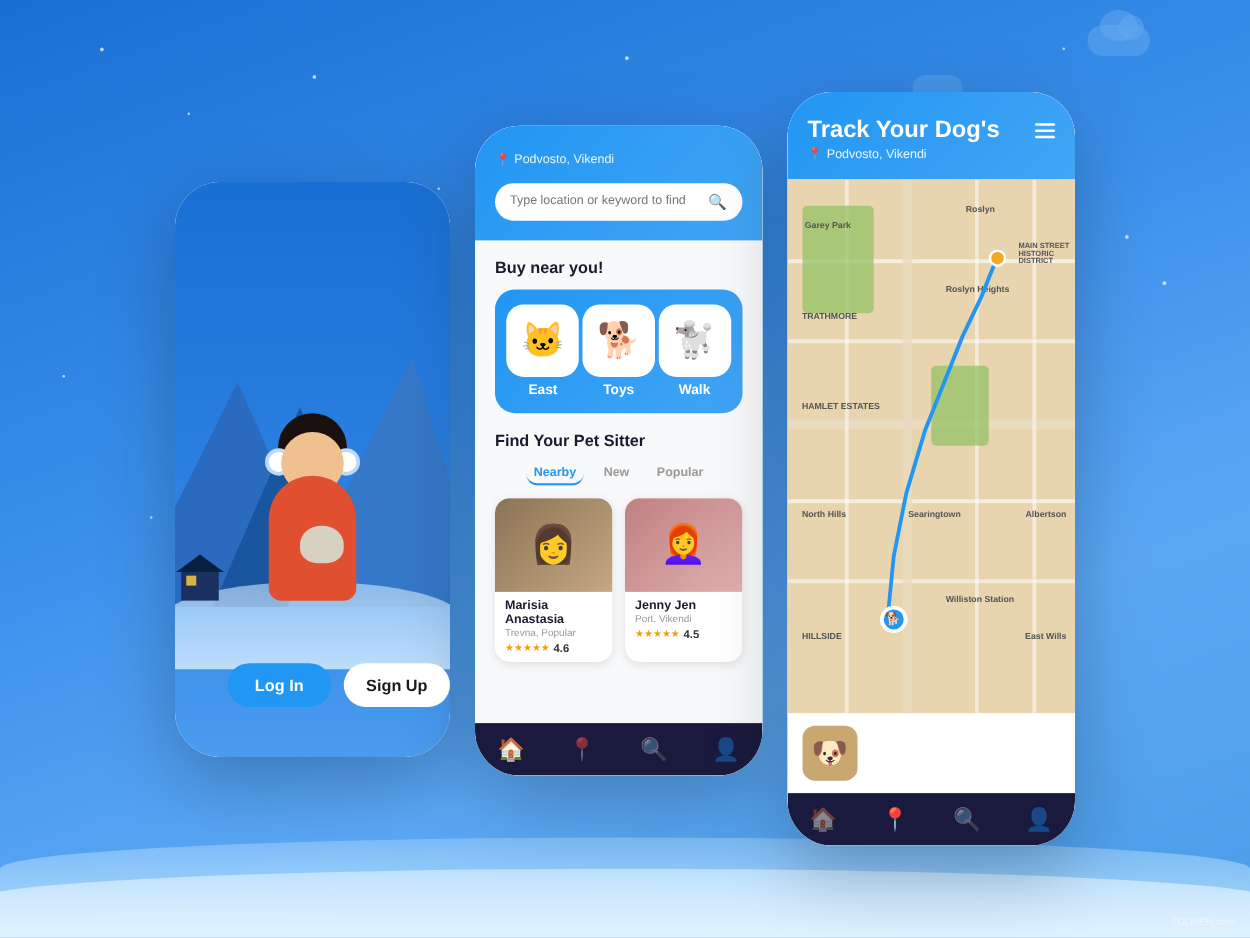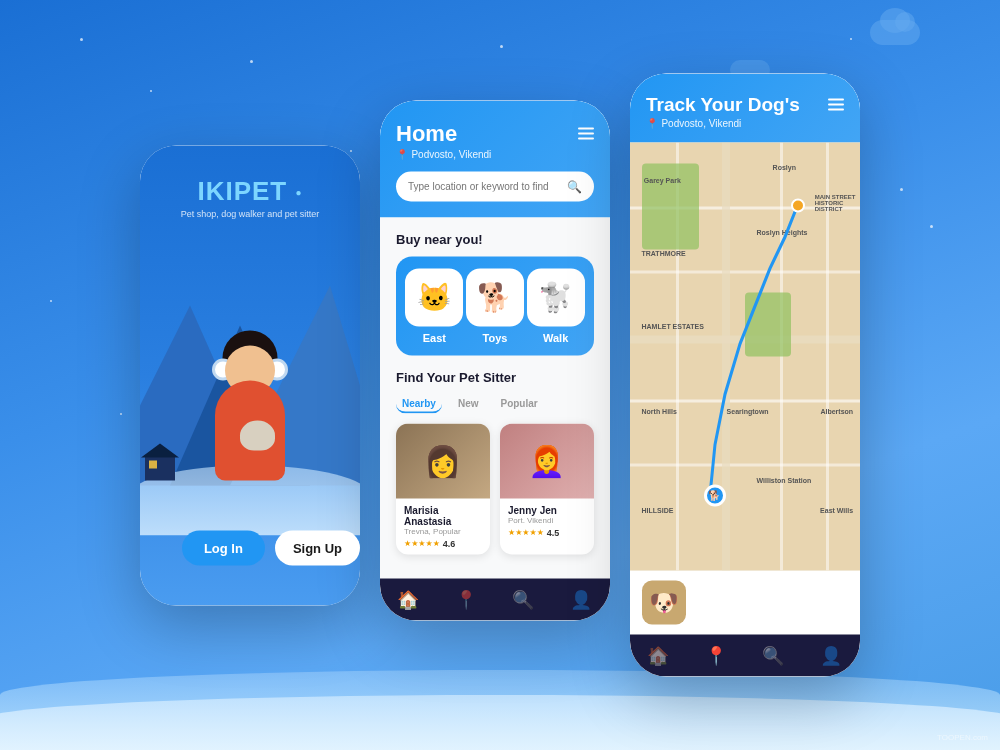--- a/index.html
+++ b/index.html
@@ -392,20 +392,21 @@
     .sitter-tab {
       font-size: 10px;
       font-weight: 600;
       padding: 3px 6px;
       border-radius: 10px;
       cursor: pointer;
     }
     .sitter-tab.active {
       color: #2196f3;
       border-bottom: 2px solid #2196f3;
+      margin-left: 25px;
     }
     .sitter-tab:not(.active) {
       color: #999;
     }
     .sitter-cards {
       display: flex;
       gap: 10px;
     }
     .sitter-card {
       flex: 1;
@@ -674,27 +675,20 @@
 <div class="deco-cloud-top"></div>
 <div style="position:absolute;top:60px;right:230px;width:40px;height:20px;background:rgba(100,170,240,0.4);border-radius:15px;"></div>
 
 <div class="bottom-wave"></div>
 <div class="bottom-wave2"></div>
 
 <div class="phones-container">
 
   <div class="phone phone-login">
     <div class="phone-login-inner">
-      <div class="login-header">
-        <div class="login-logo">
-          <span>IKI</span><span style="color:#7dd6ff;">PET</span>
-          <span style="font-size:10px;color:#7dd6ff;vertical-align:middle;">●</span>
-        </div>
-        <div class="login-subtitle">Pet shop, dog walker and pet sitter</div>
-      </div>
 
       <div class="login-illustration">
         <div class="mountain-bg">
           <div class="mountain1"></div>
           <div class="mountain2"></div>
           <div class="mountain3"></div>
           <div class="snow-ground"></div>
           <div class="house">
             <div class="house-roof"></div>
             <div class="house-window"></div>
@@ -713,28 +707,20 @@
       <div class="login-buttons">
         <button class="btn-login">Log In</button>
         <button class="btn-signup">Sign Up</button>
       </div>
     </div>
   </div>
 
   <div class="phone phone-home">
     <div class="phone-home-inner">
       <div class="home-header">
-        <div class="home-header-top">
-          <div class="home-title">Home</div>
-          <div class="hamburger">
-            <span></span>
-              <span></span>
-              <span></span>
-          </div>
-        </div>
         <div class="home-location">
           <span>📍</span>
           <span>Podvosto, Vikendi</span>
         </div>
         <div class="home-search">
           <input type="text" placeholder="Type location or keyword to find" style="">
           <span class="search-icon-sm">🔍</span>
         </div>
       </div>
 

